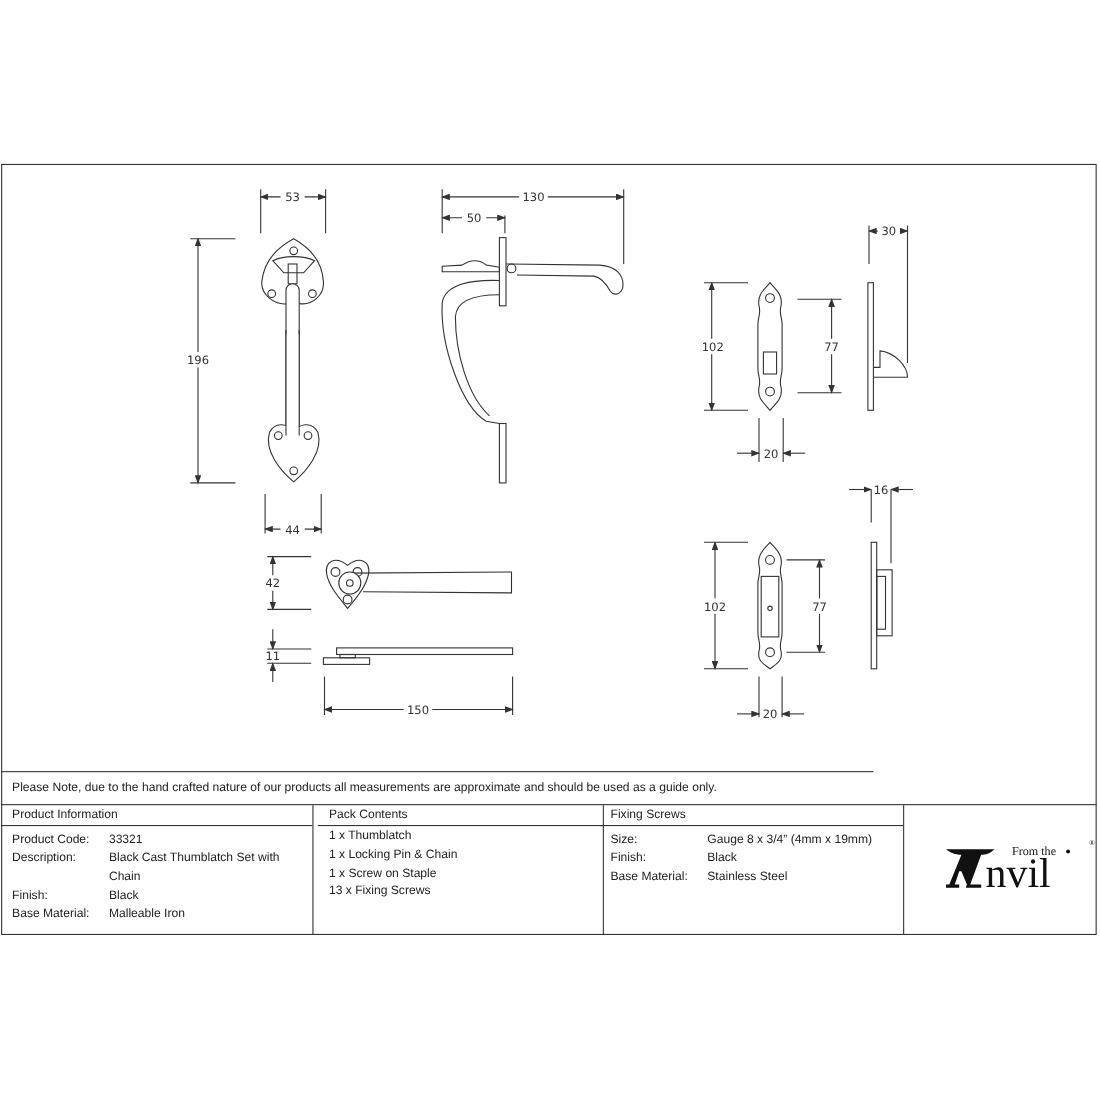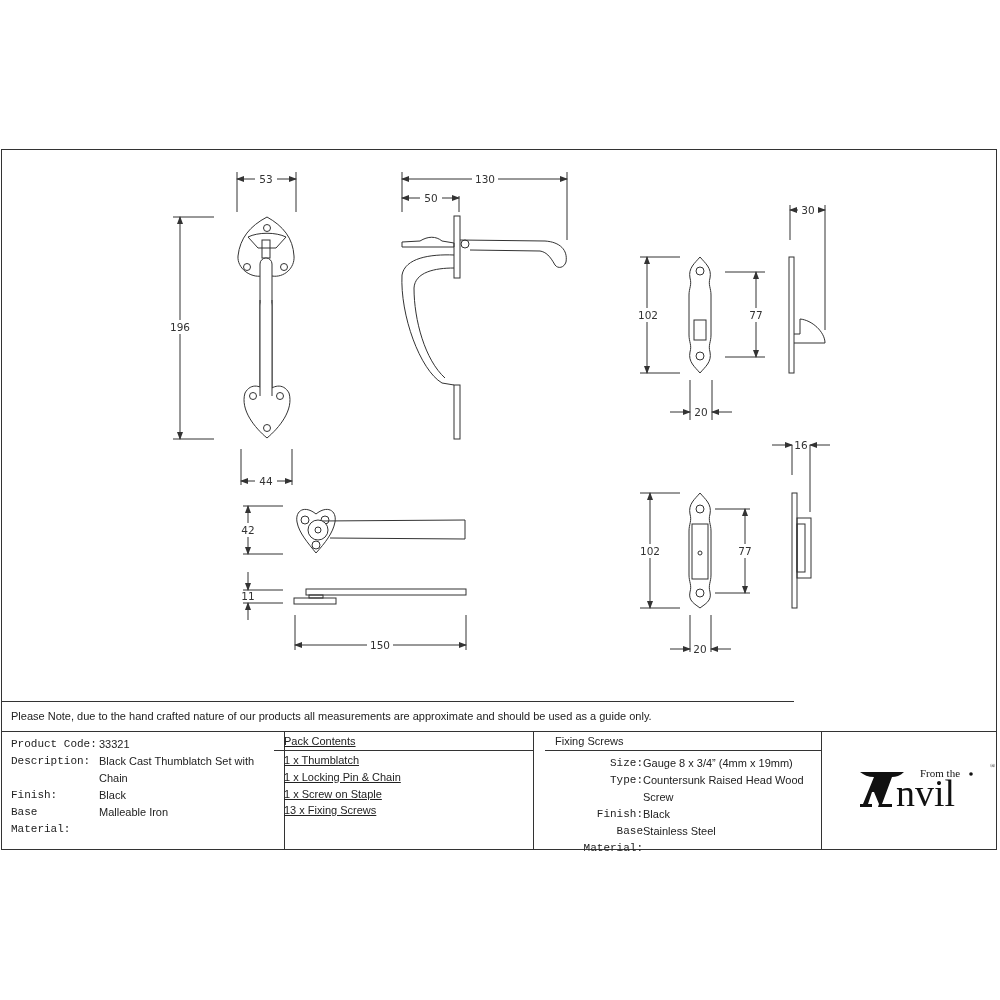--- a/index.html
+++ b/index.html
@@ -4,28 +4,28 @@
 <style>
   html, body { margin:0; padding:0; background:#fff; }
   body { width:1000px; height:1000px; position:relative; font-family:"Liberation Sans", sans-serif; color:#222; overflow:hidden; }
   .frame { position:absolute; left:1px; top:149px; width:996px; height:701px; border:1.5px solid #333; box-sizing:border-box; }
   .drawing { position:absolute; left:0; top:0; }
   .dim { font-family:"DejaVu Sans", sans-serif; font-size:10.5px; fill:#333; }
   .note { position:absolute; left:1px; top:701px; width:793px; height:30px; border-top:1.5px solid #333; box-sizing:border-box; font-size:11px; padding:8px 10px; color:#222; }
   .table { position:absolute; left:1px; top:731px; width:996px; height:119px; border-top:1.5px solid #333; box-sizing:border-box; }
   .col { position:absolute; top:0; height:100%; box-sizing:border-box; }
   .col.c1 { left:0; width:284px; border-right:1.5px solid #333; }
-  .col.c2 { left:273px; width:260px; border-right:1.5px solid #333;text-decoration:underline; }
+  .col.c2 { left:288px; width:260px; border-right:1.5px solid #333; }
   .col.c3 { left:544px; width:277px; border-right:1.5px solid #333; }
   .col.c4 { left:841px; width:175px; }
   .hdr { height:19px; border-bottom:1.5px solid #333; font-size:11px; padding:3px 10px; box-sizing:border-box; }
   .body { padding:4px 10px; font-size:11px; line-height:17px; }
   .kv { display:flex; }
-  .kv .k { width:88px; flex:none;font-family:Liberation Mono, monospace; }
-  .c3 .kv .k { width:88px;text-align:right; }
+  .kv .k { width:88px; flex:none; }
+  .c3 .kv .k { width:88px; }
   .kv .v { flex:1; }
   .list div { line-height:16.8px; }
   .c2 .body { padding-top:1px; }
   .logo { position:absolute; left:18px; top:28px; width:140px; height:50px; }
 </style>
 </head>
 <body>
 
 <div class="frame"></div>
 
@@ -177,20 +177,21 @@
     <text class="dim" x="248" y="600" text-anchor="middle">11</text>
     <rect x="367" y="638" width="26" height="14" fill="#fff"></rect>
       <text class="dim" x="380" y="649" text-anchor="middle">150</text>
   </g>
 </svg>
 
 <div class="note">Please Note, due to the hand crafted nature of our products all measurements are approximate and should be used as a guide only.</div>
 
 <div class="table">
   <div class="col c1">
+    <div class="hdr">Product Information</div>
     <div class="body">
       <div class="kv">
           <span class="k">Product Code:</span>
           <span class="v">33321</span>
         </div>
       <div class="kv">
           <span class="k">Description:</span>
           <span class="v">Black Cast Thumblatch Set with Chain</span>
         </div>
       <div class="kv">
@@ -213,24 +214,20 @@
     </div>
   </div>
   <div class="col c3">
     <div class="hdr">Fixing Screws</div>
     <div class="body">
       <div class="kv">
           <span class="k">Size:</span>
           <span class="v">Gauge 8 x 3/4” (4mm x 19mm)</span>
         </div>
       <div class="kv">
-          <span class="k">Type:</span>
-          <span class="v">Countersunk Raised Head Wood Screw</span>
-        </div>
-      <div class="kv">
           <span class="k">Finish:</span>
           <span class="v">Black</span>
         </div>
       <div class="kv">
           <span class="k">Base Material:</span>
           <span class="v">Stainless Steel</span>
         </div>
     </div>
   </div>
   <div class="col c4">

